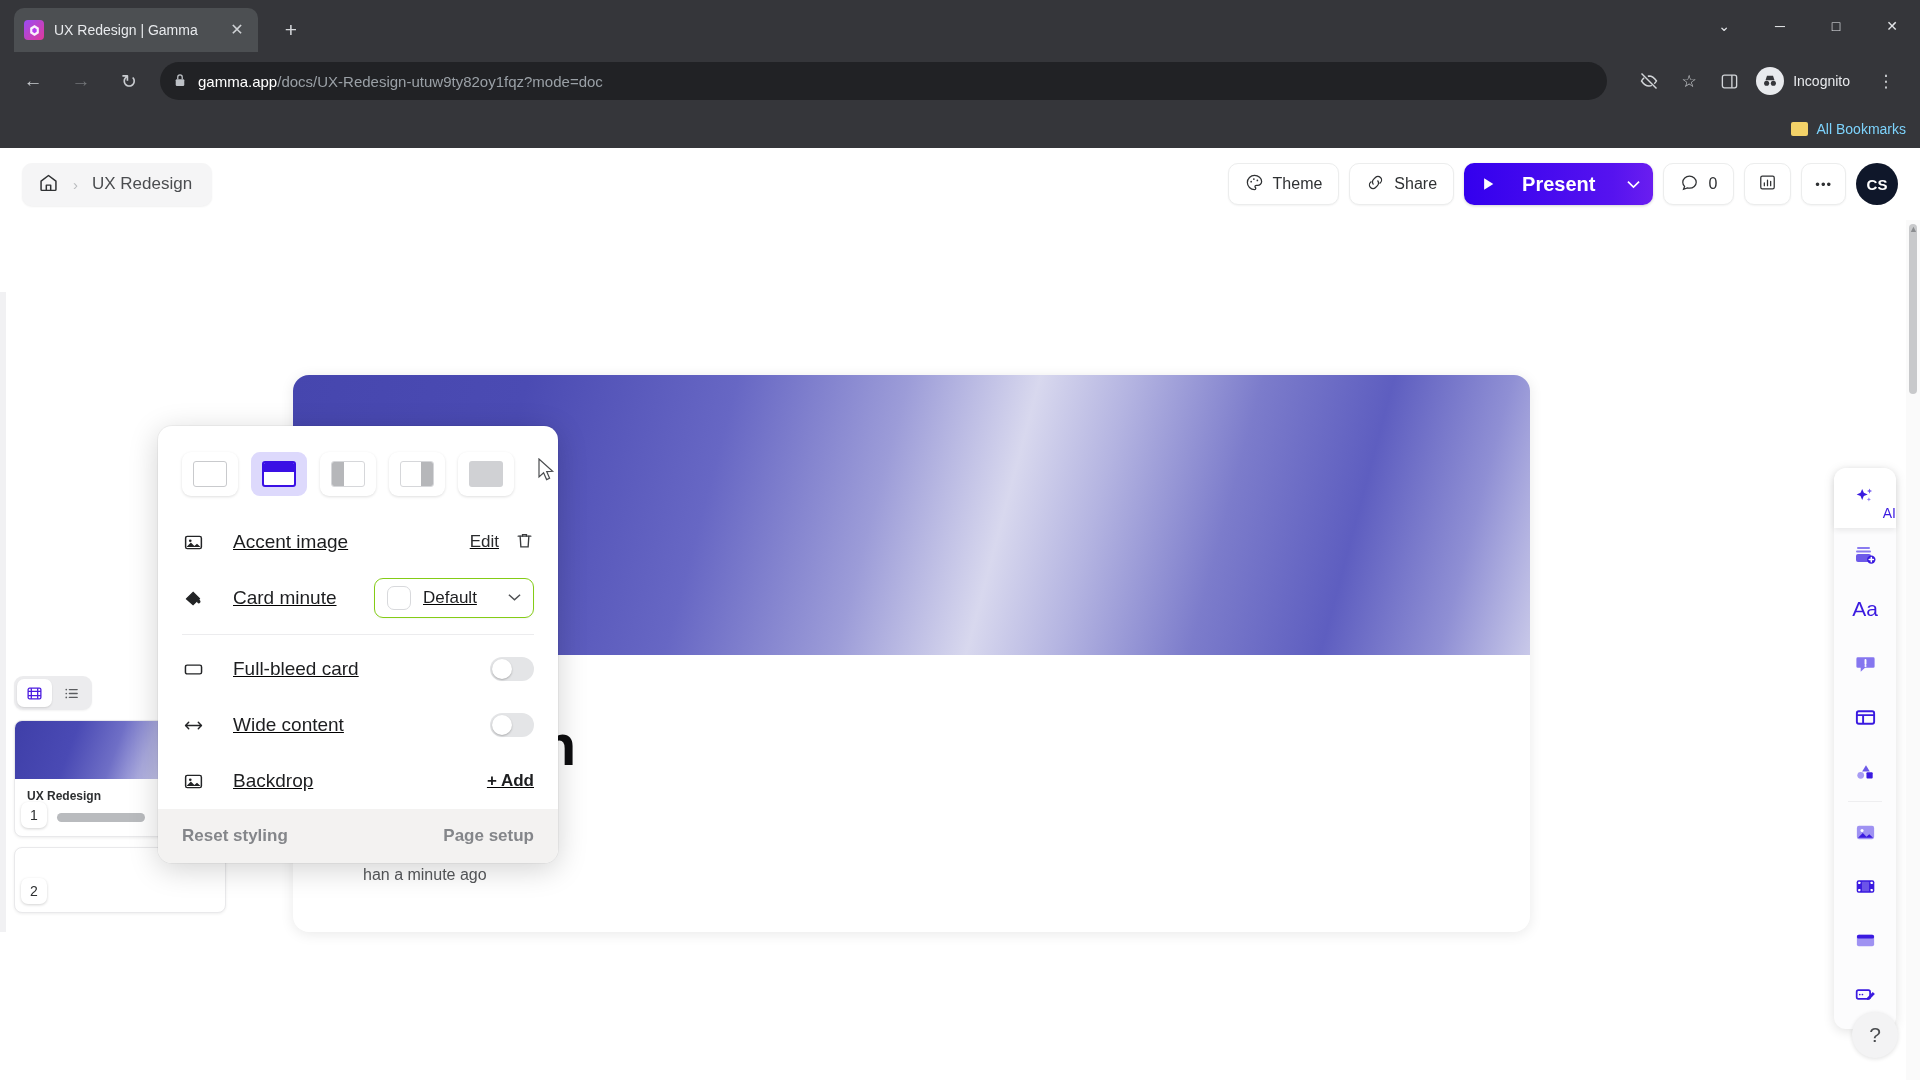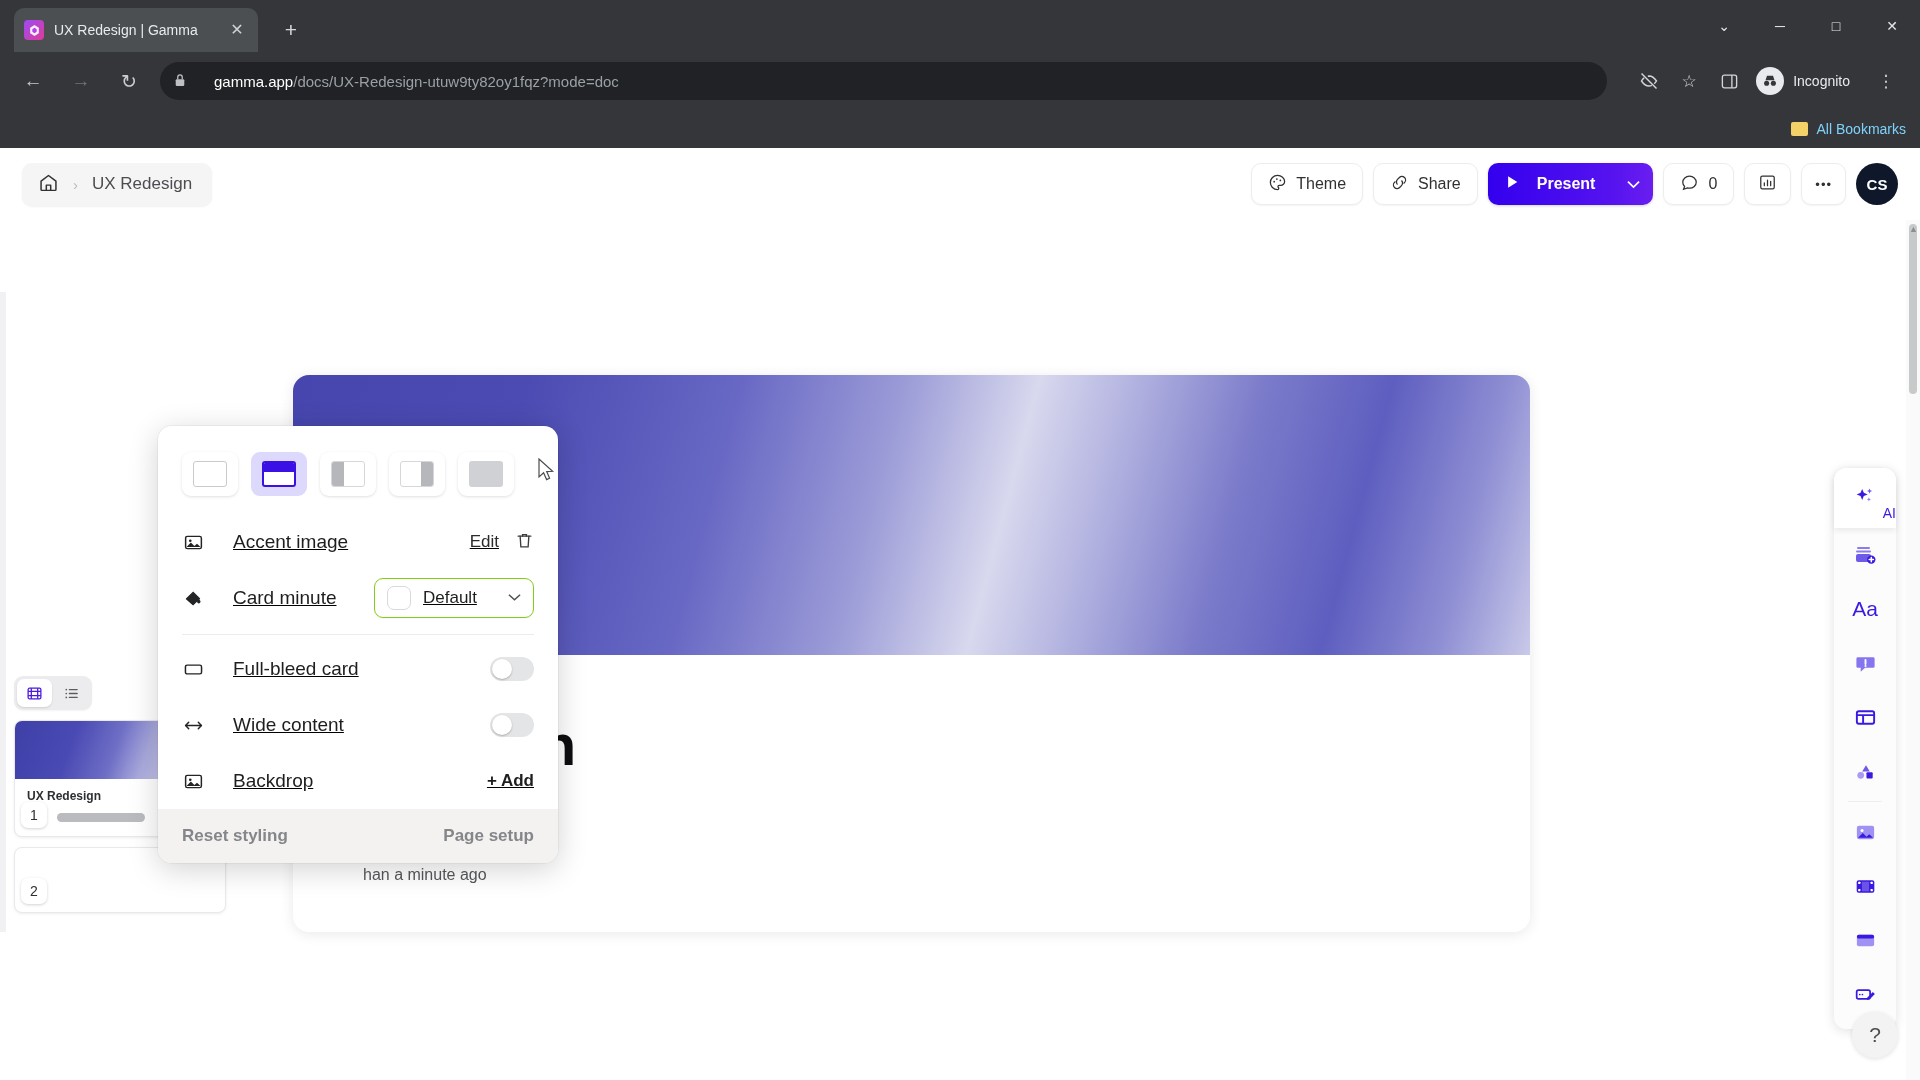--- a/index.html
+++ b/index.html
@@ -32,21 +32,21 @@
   .win-controls { margin-left: auto; display: flex; align-items: center; gap: 0; margin-bottom: 8px; }
   .win-btn { width: 56px; height: 36px; display:flex; align-items:center; justify-content:center;
     color:#e3e5e8; font-size: 14px; }
 
   .omnibar { height: 58px; display: flex; align-items: center; padding: 0 16px; gap: 14px; }
   .nav-btn { width: 34px; height: 34px; display:flex;align-items:center;justify-content:center;
     color:#c9ccd0; font-size: 19px; }
   .nav-btn.disabled { color: #737679; }
   .urlbar {
     flex: 1 1 auto; height: 38px; background: #212225; border-radius: 19px;
-    display: flex; align-items: center; padding: 0 14px; gap: 28px; color: #e8eaed;
+    display: flex; align-items: center; padding: 0 14px; gap: 12px; color: #e8eaed;
     font-size: 15px; max-width: 1490px;
   }
   .url-text { white-space: nowrap; }
   .url-host { color: #ffffff; }
   .url-rest { color: #9aa0a6; }
   .omni-right { display: flex; align-items: center; gap: 4px; margin-left: 10px; }
   .omni-icon { width: 36px; height: 36px; display:flex;align-items:center;justify-content:center;
     color:#d3d6d9; font-size: 17px; }
   .incognito-pill {
     display:flex; align-items:center; gap:9px; padding: 4px 14px 4px 5px; border-radius: 18px;
@@ -73,21 +73,21 @@
   .topbar-right { margin-left:auto; display:flex; align-items:center; gap: 10px; }
   .tb-btn {
     height: 42px; background:#fff; border:1px solid #eceded; border-radius: 10px;
     display:flex; align-items:center; gap:9px; padding: 0 16px; font-size: 16px; color:#2f3133;
     box-shadow: 0 1px 2px rgba(0,0,0,.05);
   }
   .present-group { display:flex; height: 42px; border-radius: 10px; overflow:hidden;
     box-shadow: 0 1px 3px rgba(0,0,0,.18); }
   .present-main {
     background: linear-gradient(90deg,#3300ee 0%, #5613ef 100%);
-    color:#fff; display:flex; align-items:center; gap:18px; padding: 0 18px; font-size:16px; font-weight:600;
+    color:#fff; display:flex; align-items:center; gap:27px; padding: 0 18px; font-size:20px; font-weight:600;
   }
   .present-caret { background: linear-gradient(90deg,#5613ef 0%, #6a1ef0 100%); color:#fff;
     width: 40px; display:flex; align-items:center; justify-content:center; font-size: 13px; }
   .avatar-cs { width: 42px; height: 42px; border-radius:50%; background:#0f172a; color:#fff;
     display:flex; align-items:center; justify-content:center; font-size:15px; font-weight:700; }
 
   
   .left-rail { position:absolute; left:0; top:72px; width: 6px; height: 640px; background:#f1f1f3; }
   .slides-panel { position:absolute; left: 14px; top: 528px; width: 212px; z-index: 4; }
   .view-toggle { display:flex; background:#ececee; border-radius: 9px; padding: 3px; width: 78px; gap: 2px;

